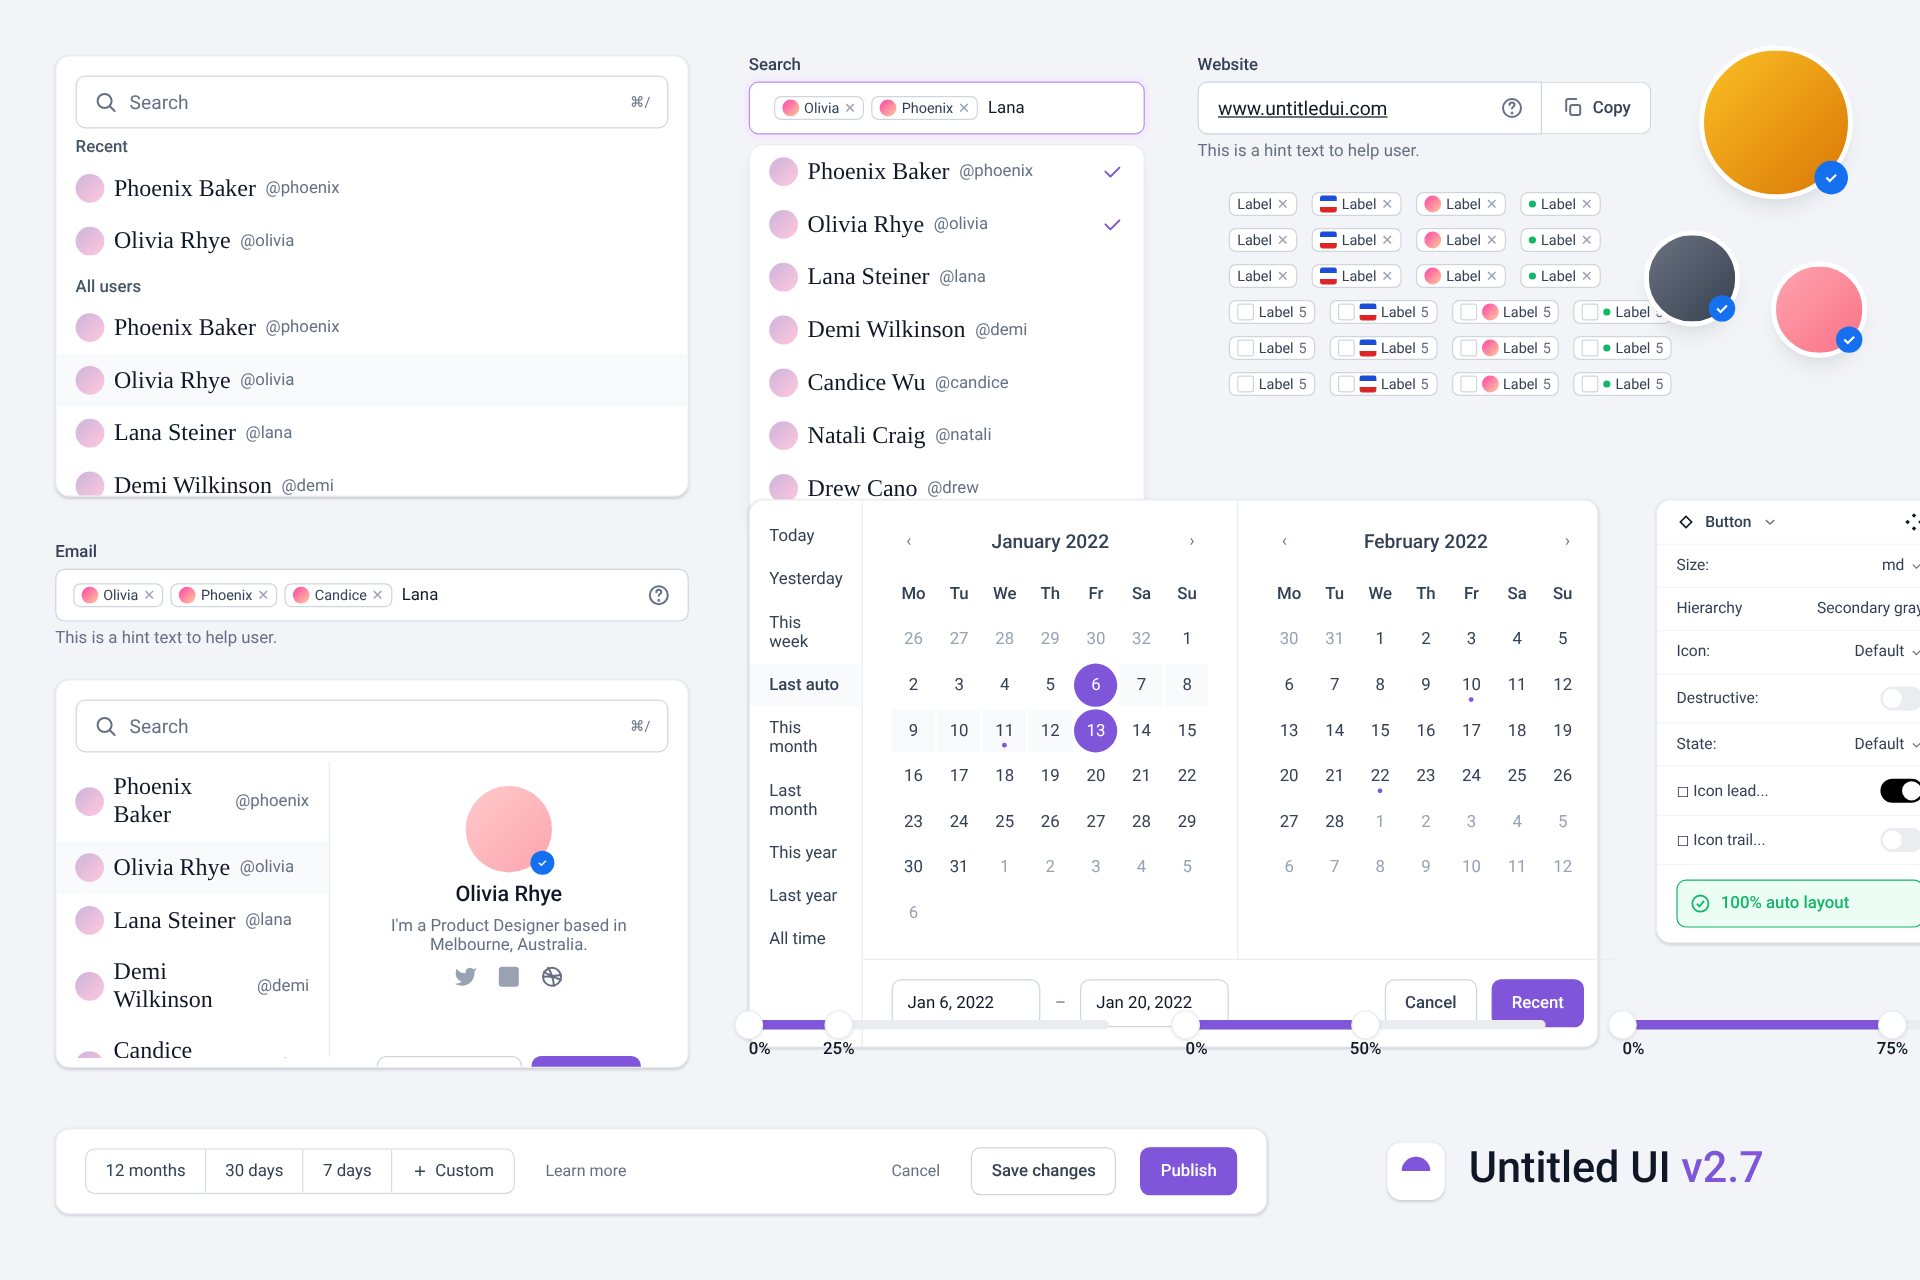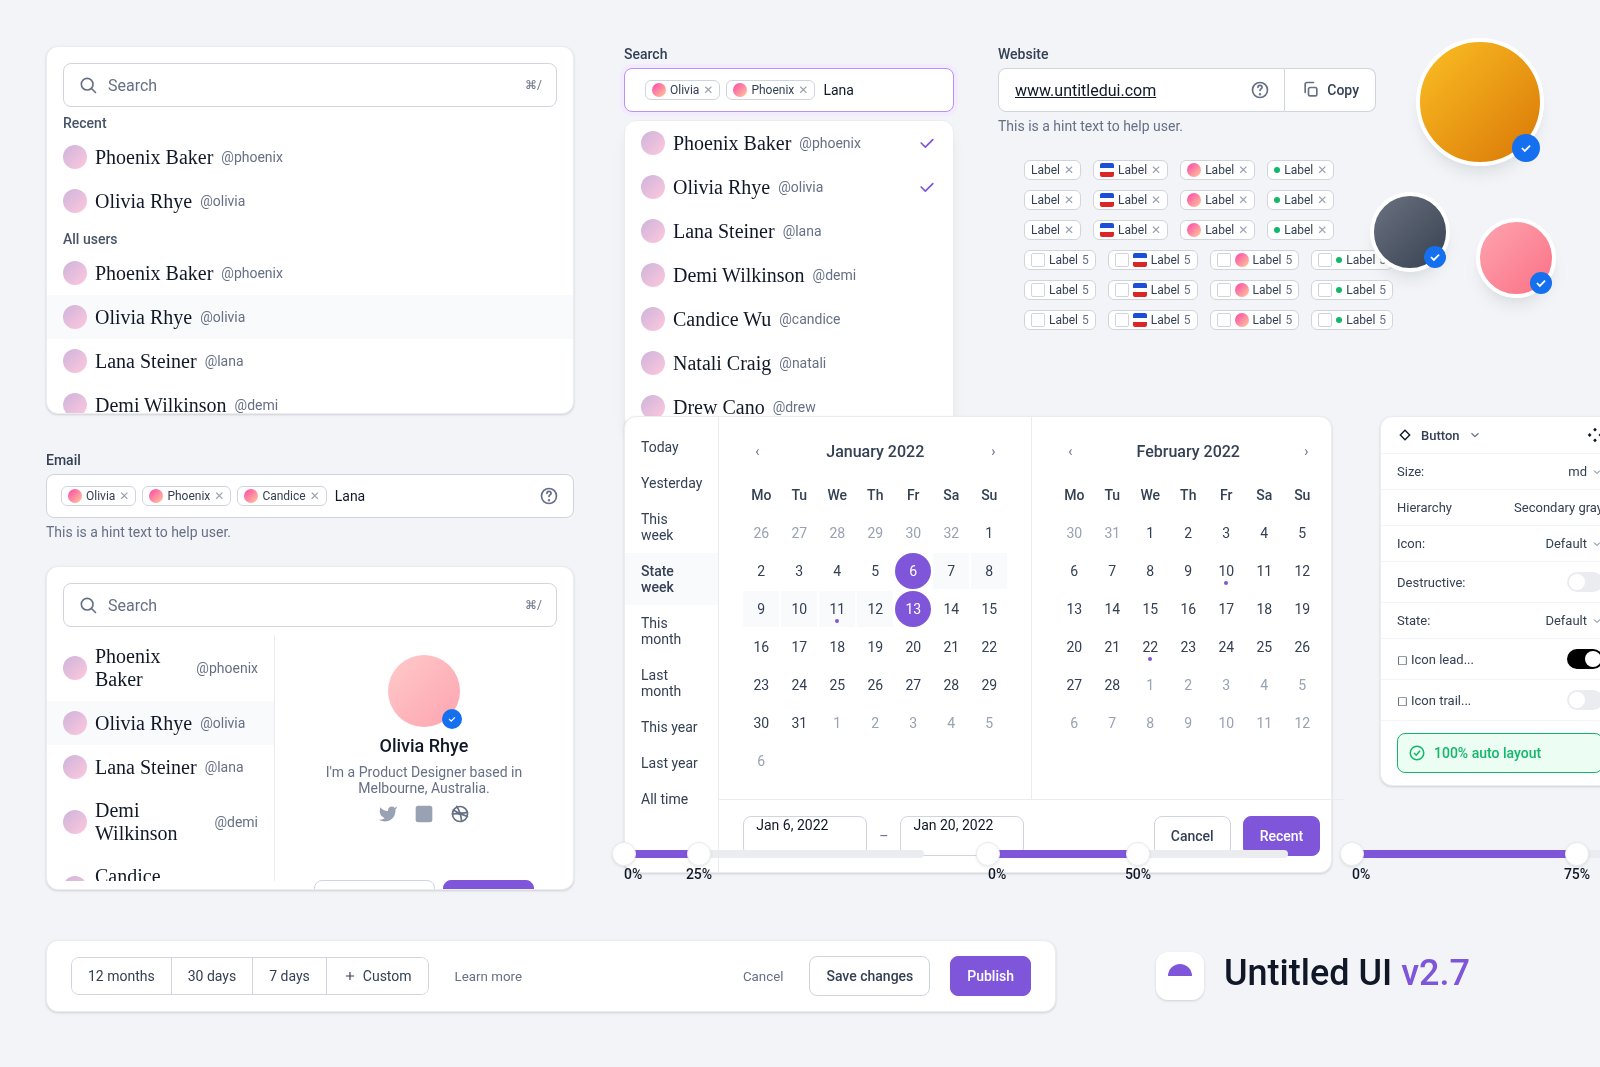--- a/index.html
+++ b/index.html
@@ -51,21 +51,21 @@
   .dp-mhead .nav{width:28px;height:28px;display:flex;align-items:center;justify-content:center;cursor:pointer;color:var(--gray-500);}
   .dp-mtitle{font-weight:500;color:var(--gray-700);font-size:16px;}
   .dp-grid{display:grid;grid-template-columns:repeat(7,36px);gap:2px;}
   .dp-dow{text-align:center;font-size:14px;color:var(--gray-700);font-weight:500;height:36px;line-height:36px;}
   .dp-day{width:36px;height:36px;display:flex;flex-direction:column;align-items:center;justify-content:center;font-size:14px;color:var(--gray-700);border-radius:50%;cursor:pointer;position:relative;}
   .dp-day.muted{color:var(--gray-400);}
   .dp-day.range{background:var(--gray-50);border-radius:0;}
   .dp-day.start,.dp-day.end{background:var(--purple-600);color:#fff;border-radius:50%;}
   .dp-day.today::after{content:"";width:4px;height:4px;border-radius:50%;background:var(--purple-600);position:absolute;bottom:4px;}
   .dp-footer{display:flex;gap:12px;align-items:center;padding:16px 24px;border-top:var(--border);}
-  .dp-date-input{flex:0 0 124px;height:40px;border:1px solid var(--gray-300);border-radius:8px;padding:0 12px;display:flex;font-size:14px;}
+  .dp-date-input{flex:0 0 124px;height:40px;border:1px solid var(--gray-300);border-radius:8px;padding:0 12px;display:flex;align-items:center;font-size:14px;}
   
   .sliders{display:flex;gap:64px;position:absolute;}
   .slider{width:300px;}
   .sltrack{height:8px;background:var(--gray-200);border-radius:4px;position:relative;}
   .slfill{height:8px;background:var(--purple-600);border-radius:4px;position:absolute;}
   .slthumb{width:24px;height:24px;background:#fff;border:1px solid var(--gray-200);border-radius:50%;box-shadow:0 1px 3px rgba(16,24,40,.1);position:absolute;top:-8px;transform:translateX(-50%);}
   .sllabels{display:flex;justify-content:space-between;margin-top:8px;font-size:14px;color:var(--gray-900);font-weight:500;}
   
   .seg{display:flex;border:1px solid var(--gray-300);border-radius:8px;overflow:hidden;}
   .seg button{background:#fff;border:none;border-right:1px solid var(--gray-300);padding:10px 16px;font-size:14px;color:var(--gray-700);cursor:pointer;display:flex;align-items:center;gap:6px;}
@@ -391,21 +391,21 @@
     </div>
   </div>
 </div>
 
 <div id="datepicker" class="card">
   <div class="dp">
     <div class="dp-presets" id="dp-presets">
           <div>Today</div>
           <div>Yesterday</div>
           <div>This week</div>
-          <div class="active">State week</div>
+          <div class="active">Last auto</div>
           <div>This month</div>
           <div>Last month</div>
           <div>This year</div>
           <div>Last year</div>
           <div>All time</div>
         </div>
     <div class="dp-cal">
       <div class="dp-months">
         <div class="dp-month" id="dp-m1">
               <div class="dp-mhead">

